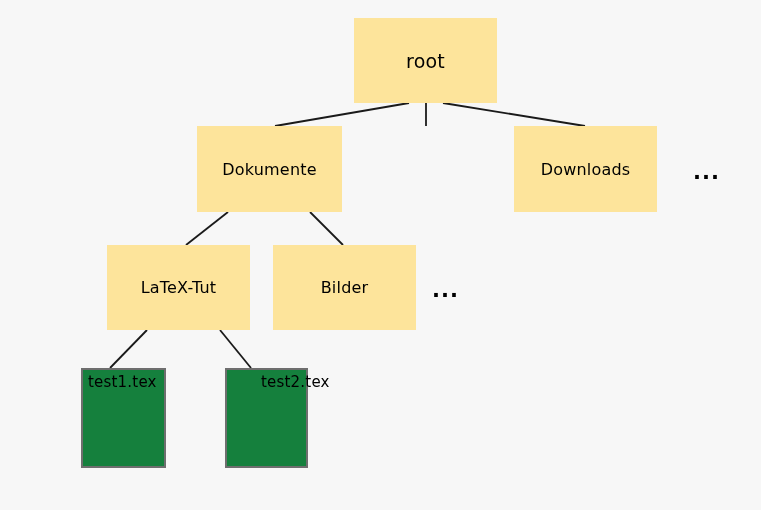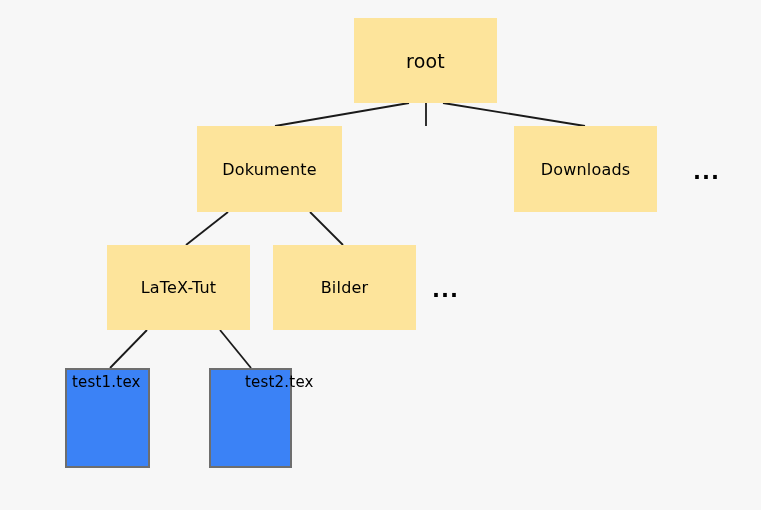--- a/index.html
+++ b/index.html
@@ -36,25 +36,26 @@
     align-items: center;
     justify-content: center;
     color: #000000;
     font-weight: normal;
     letter-spacing: 0.2px;
   }
   .folder {
     background: #fde49b;
   }
   .file {
-    background: #3b82f6;
+    background: #15803d;
     border: 2px solid #6e6e6e;
     align-items: flex-start;
     justify-content: flex-start;
     font-weight: normal;
+    margin-left: 16px;
   }
   .file .file-label {
     padding: 5px 0 0 5px;
     font-size: 15px;
     line-height: 1;
     white-space: nowrap;
   }
   .ellipsis {
     position: absolute;
     color: #000000;

